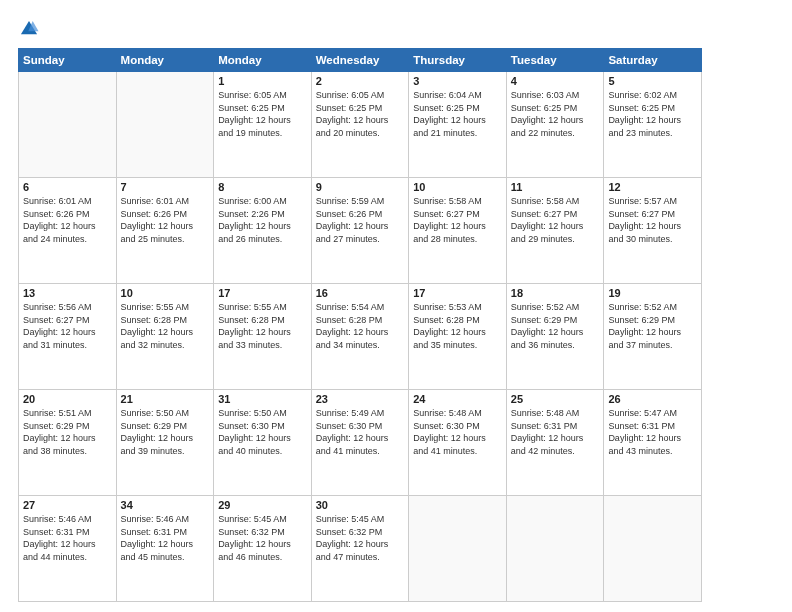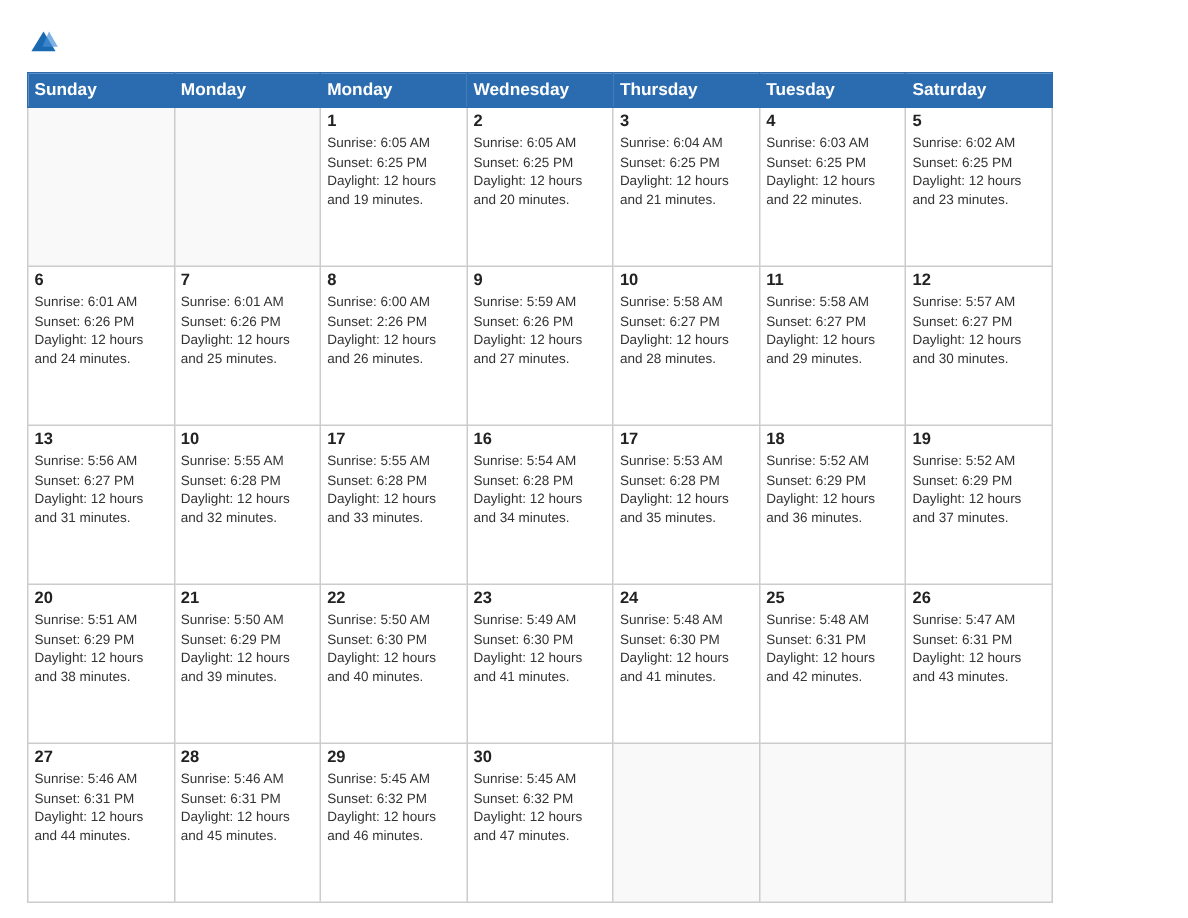--- a/index.html
+++ b/index.html
@@ -256,21 +256,21 @@
 Sunset: 6:29 PM
 Daylight: 12 hours and 38 minutes.</div>
           </td>
           <td>
             <span class="day-number">21</span>
             <div class="cell-info">Sunrise: 5:50 AM
 Sunset: 6:29 PM
 Daylight: 12 hours and 39 minutes.</div>
           </td>
           <td>
-            <span class="day-number">22</span>
+            <span class="day-number">31</span>
             <div class="cell-info">Sunrise: 5:50 AM
 Sunset: 6:30 PM
 Daylight: 12 hours and 40 minutes.</div>
           </td>
           <td>
             <span class="day-number">23</span>
             <div class="cell-info">Sunrise: 5:49 AM
 Sunset: 6:30 PM
 Daylight: 12 hours and 41 minutes.</div>
           </td>
@@ -294,21 +294,21 @@
           </td>
         </tr>
         <tr>
           <td>
             <span class="day-number">27</span>
             <div class="cell-info">Sunrise: 5:46 AM
 Sunset: 6:31 PM
 Daylight: 12 hours and 44 minutes.</div>
           </td>
           <td>
-            <span class="day-number">28</span>
+            <span class="day-number">34</span>
             <div class="cell-info">Sunrise: 5:46 AM
 Sunset: 6:31 PM
 Daylight: 12 hours and 45 minutes.</div>
           </td>
           <td>
             <span class="day-number">29</span>
             <div class="cell-info">Sunrise: 5:45 AM
 Sunset: 6:32 PM
 Daylight: 12 hours and 46 minutes.</div>
           </td>

